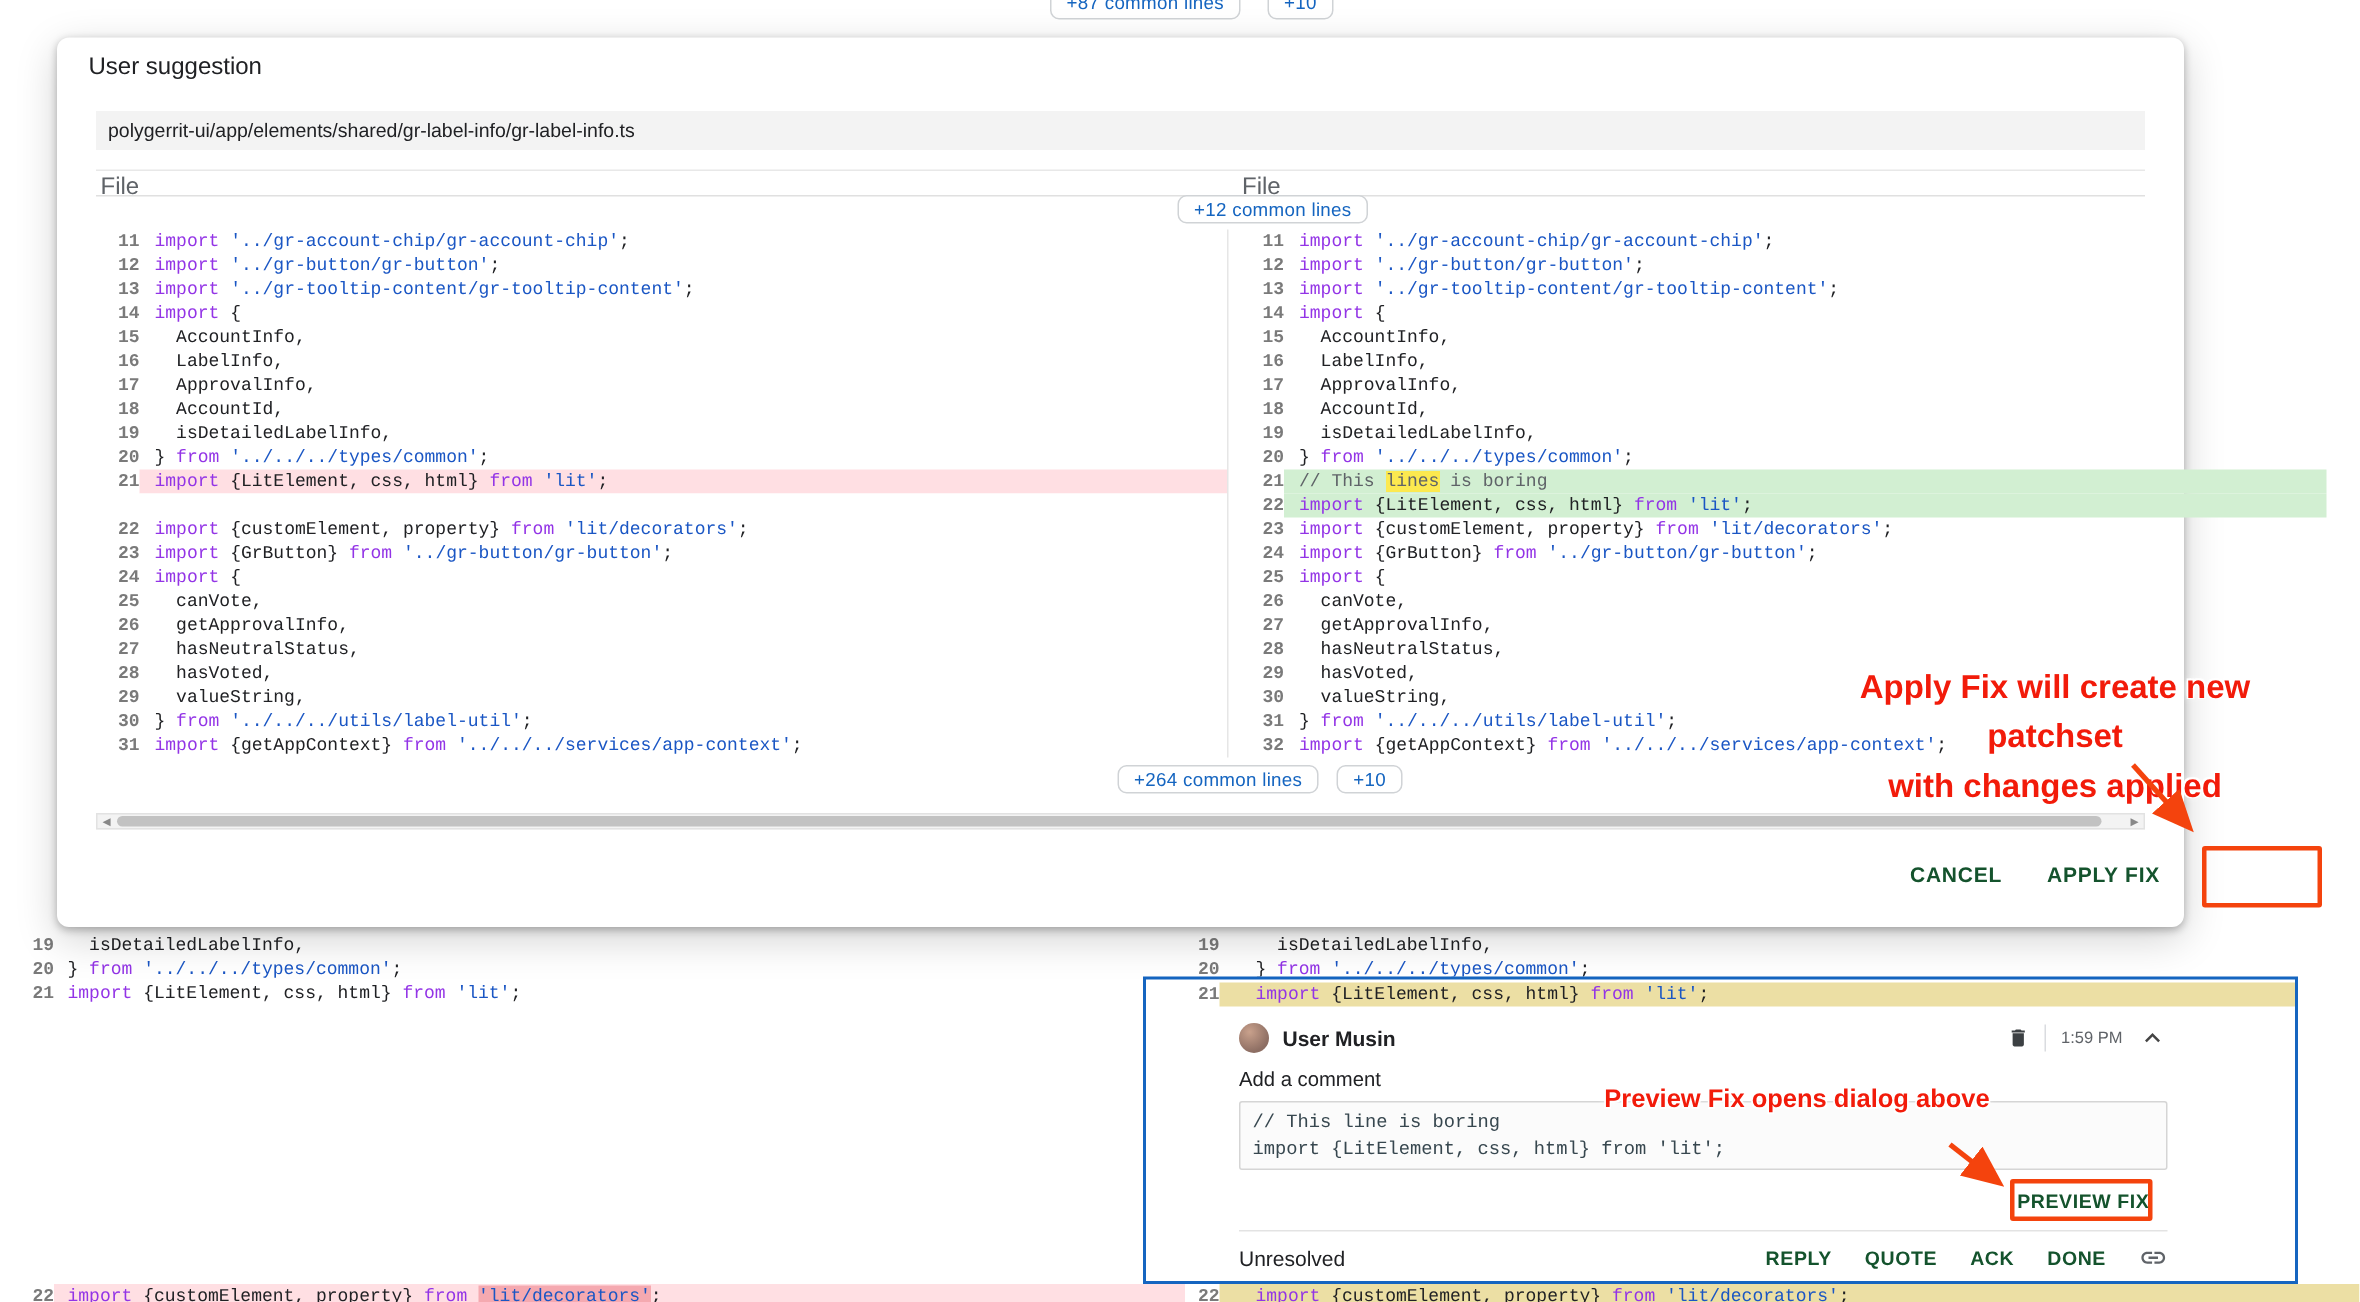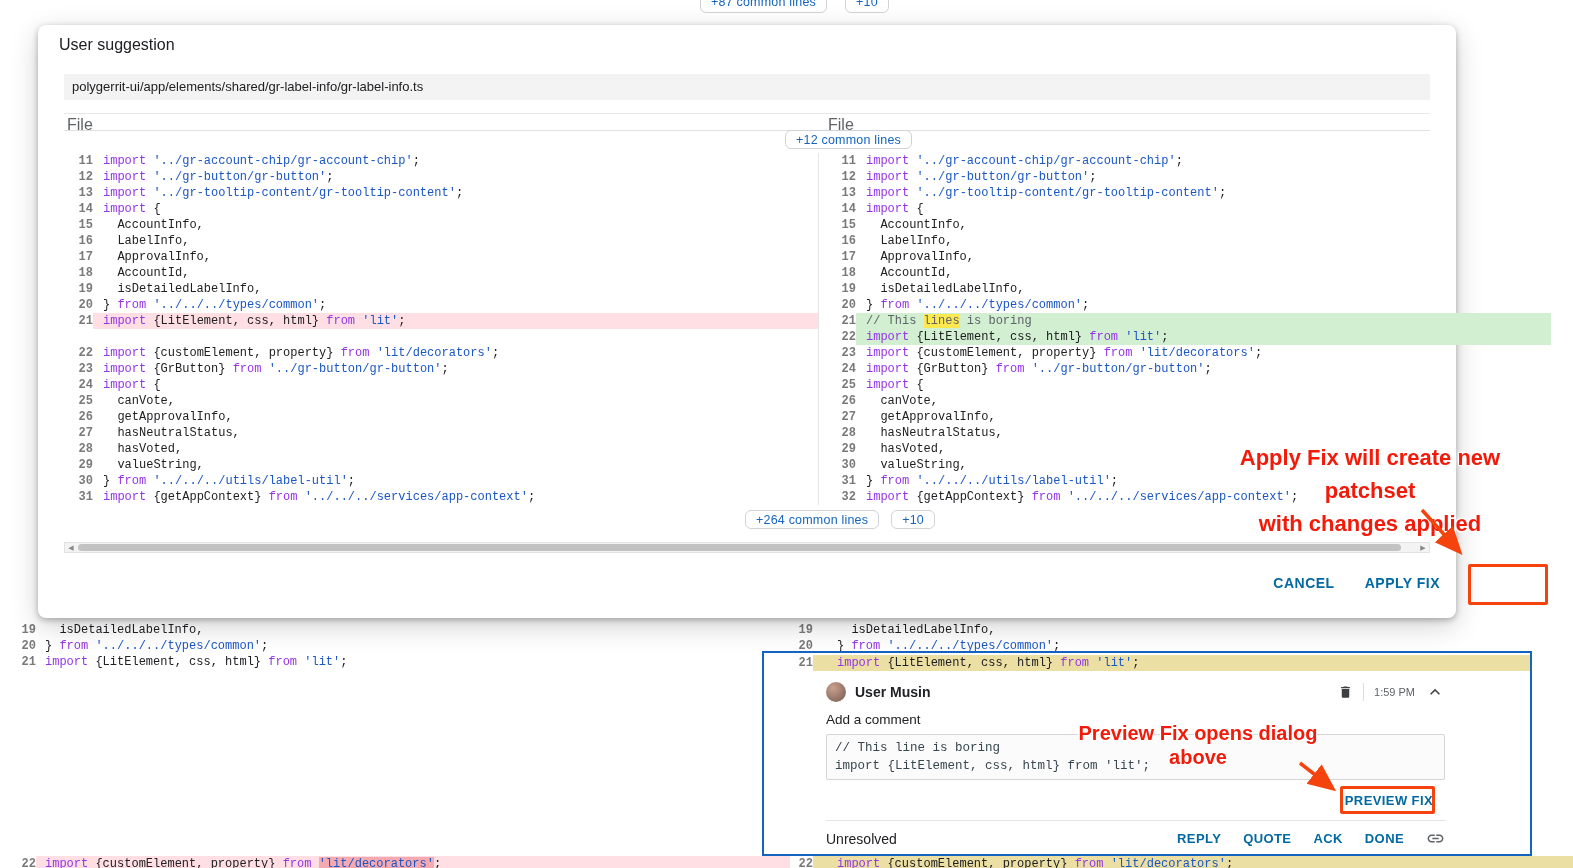--- a/index.html
+++ b/index.html
@@ -8,21 +8,21 @@
 
   
   .chip {
     display: inline-flex; align-items: center; justify-content: center;
     height: 20px; padding: 0 10px;
     border: 1px solid #d0d3d6; border-radius: 6px; background: #fff;
     color: #1565c0; font: 500 12.5px "Liberation Sans", sans-serif;
     letter-spacing: .2px; cursor: pointer; white-space: nowrap;
   }
   .txt-btn {
-    border: none; background: none; color: #0369a1; cursor: pointer;
+    border: none; background: none; color: #14532d; cursor: pointer;
     font: 700 14px "Liberation Sans", sans-serif; letter-spacing: .5px;
   }
   .txt-btn.small { font-size: 13px; font-weight: 700; letter-spacing: .4px; }
 
   
   .code-row { display: flex; height: 16px; line-height: 16px;
     font-family: "Liberation Mono", "DejaVu Sans Mono", monospace; font-size: 12px; white-space: pre; }
   .code-row .ln { flex: none; text-align: right; color: #7a7a7a; font-weight: bold; }
   .code-row .code { flex: 1; color: #202124; }
   .code-row.removed .code { background: #ffdfe3; }
@@ -109,21 +109,21 @@
   .hscroll .thumb { position: absolute; left: 13px; right: 28px; top: 1px; height: 7px;
     background: #c2c2c2; border-radius: 4px; cursor: grab; }
 
   .dialog-actions { position: absolute; top: 550px; right: 16px; display: flex; gap: 30px; align-items: center; }
 
   
   .annot { position: absolute; z-index: 50; color: #f21b0a; font-weight: 700; text-align: center;
     text-shadow: -1px -1px 0 #fff, 1px -1px 0 #fff, -1px 1px 0 #fff, 1px 1px 0 #fff, 0 0 6px #fff;
     pointer-events: none; }
   .note-apply { left: 1210px; top: 441px; width: 320px; font-size: 22px; line-height: 33px; }
-  .note-preview { left: 1053px; top: 721px; width: 290px; font-size: 20px; line-height: 24px; }
+  .note-preview { left: 1053px; top: 721px; width: 290px; font-size: 17px; line-height: 24px; }
   .annot-box { position: absolute; z-index: 50; border: 3px solid #f4430d; border-radius: 2px; pointer-events: none; }
   .box-apply { left: 1468px; top: 564px; width: 80px; height: 41px; }
   .box-preview { left: 1340px; top: 786px; width: 95px; height: 28px; }
   .annot-arrows { position: absolute; left: 0; top: 0; z-index: 51; pointer-events: none; }
 </style>
 </head>
 <body>
 
 <div class="top-strip">
   <button class="chip">+87 common lines</button>

